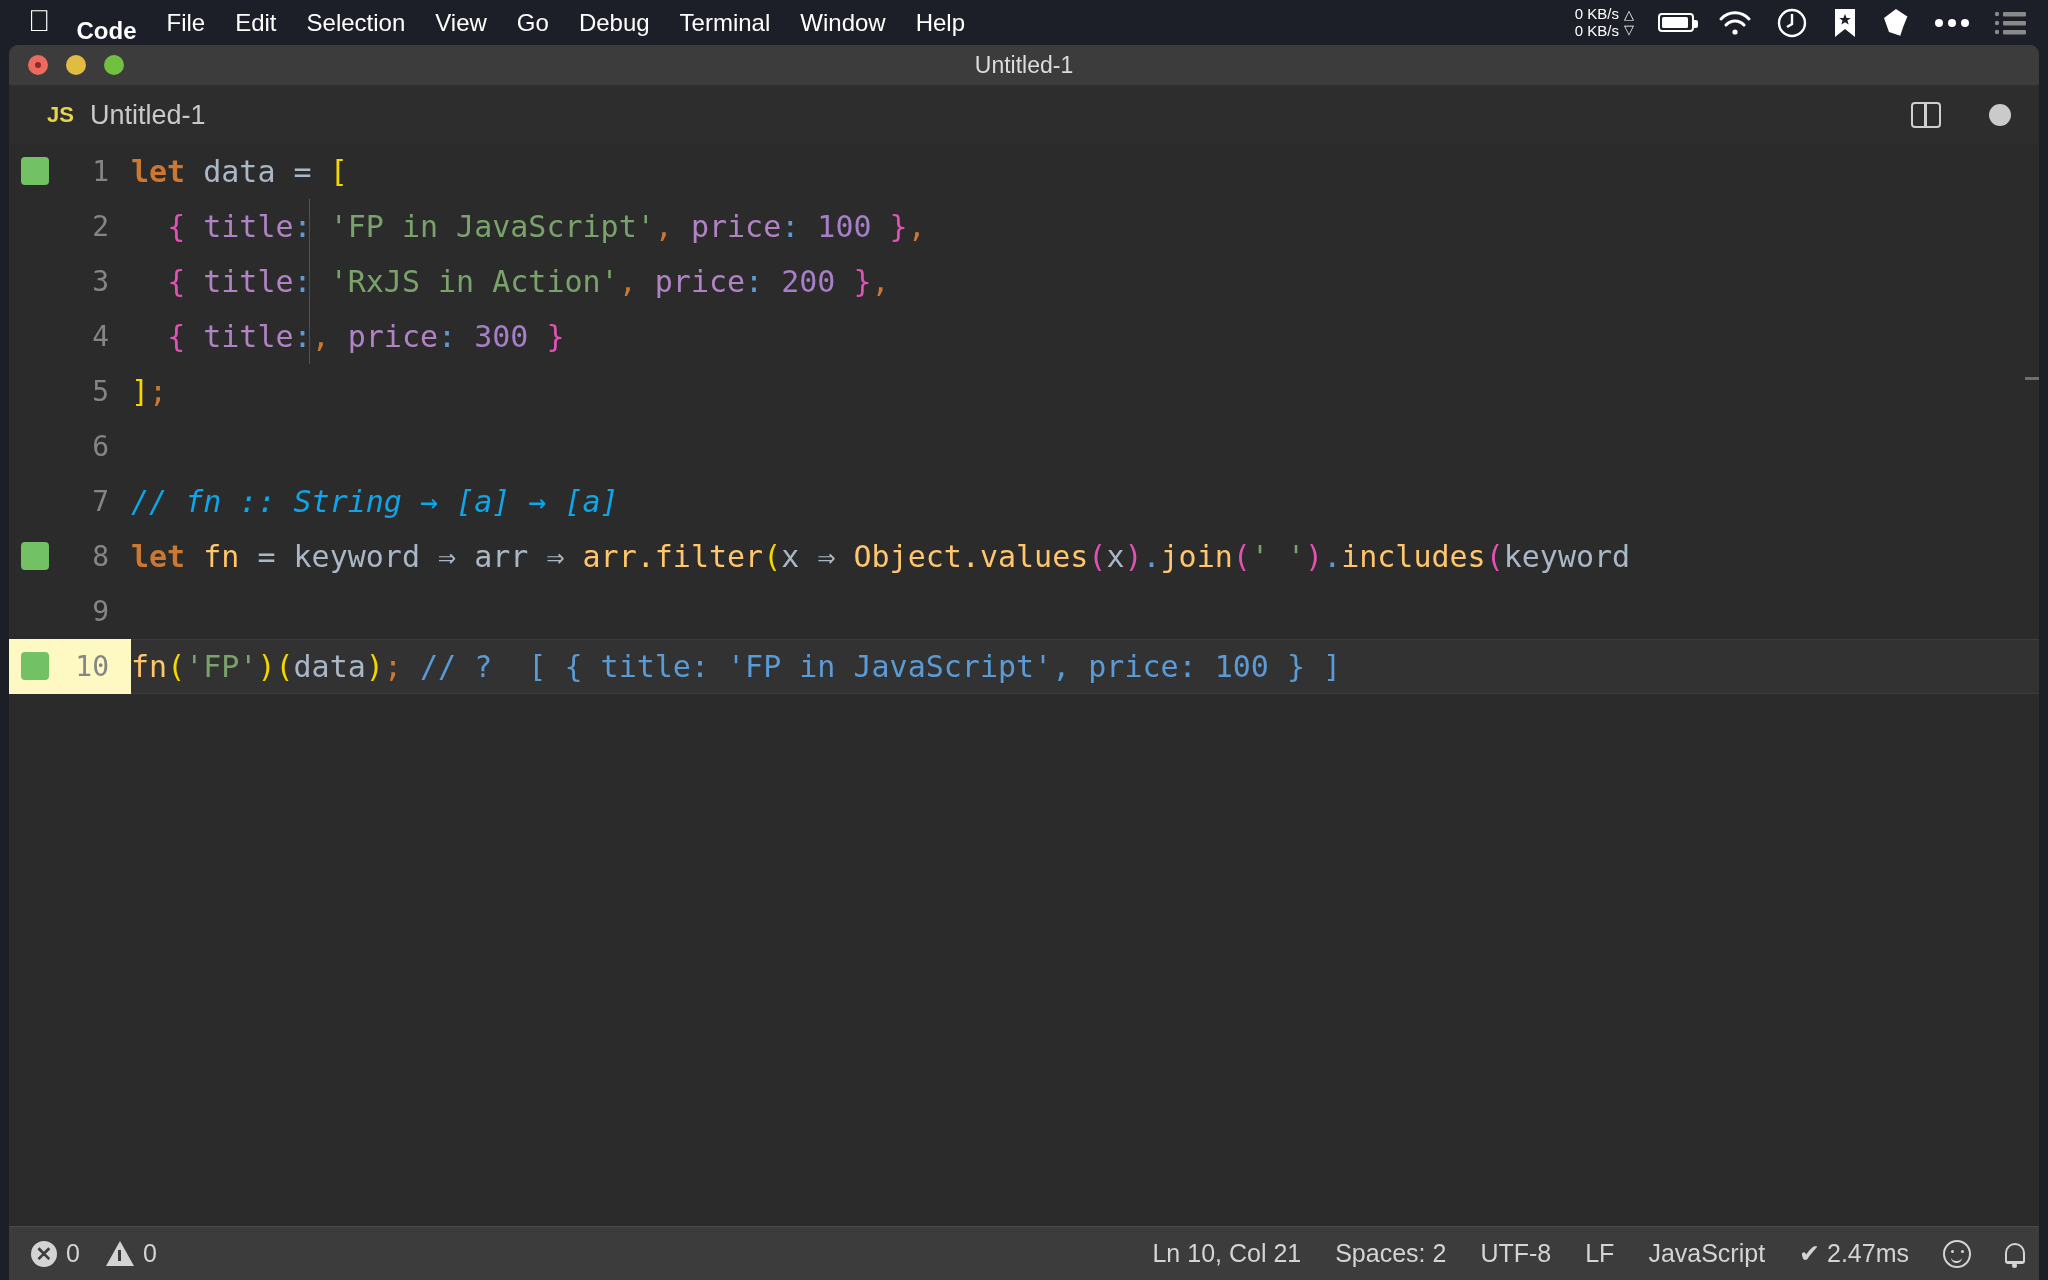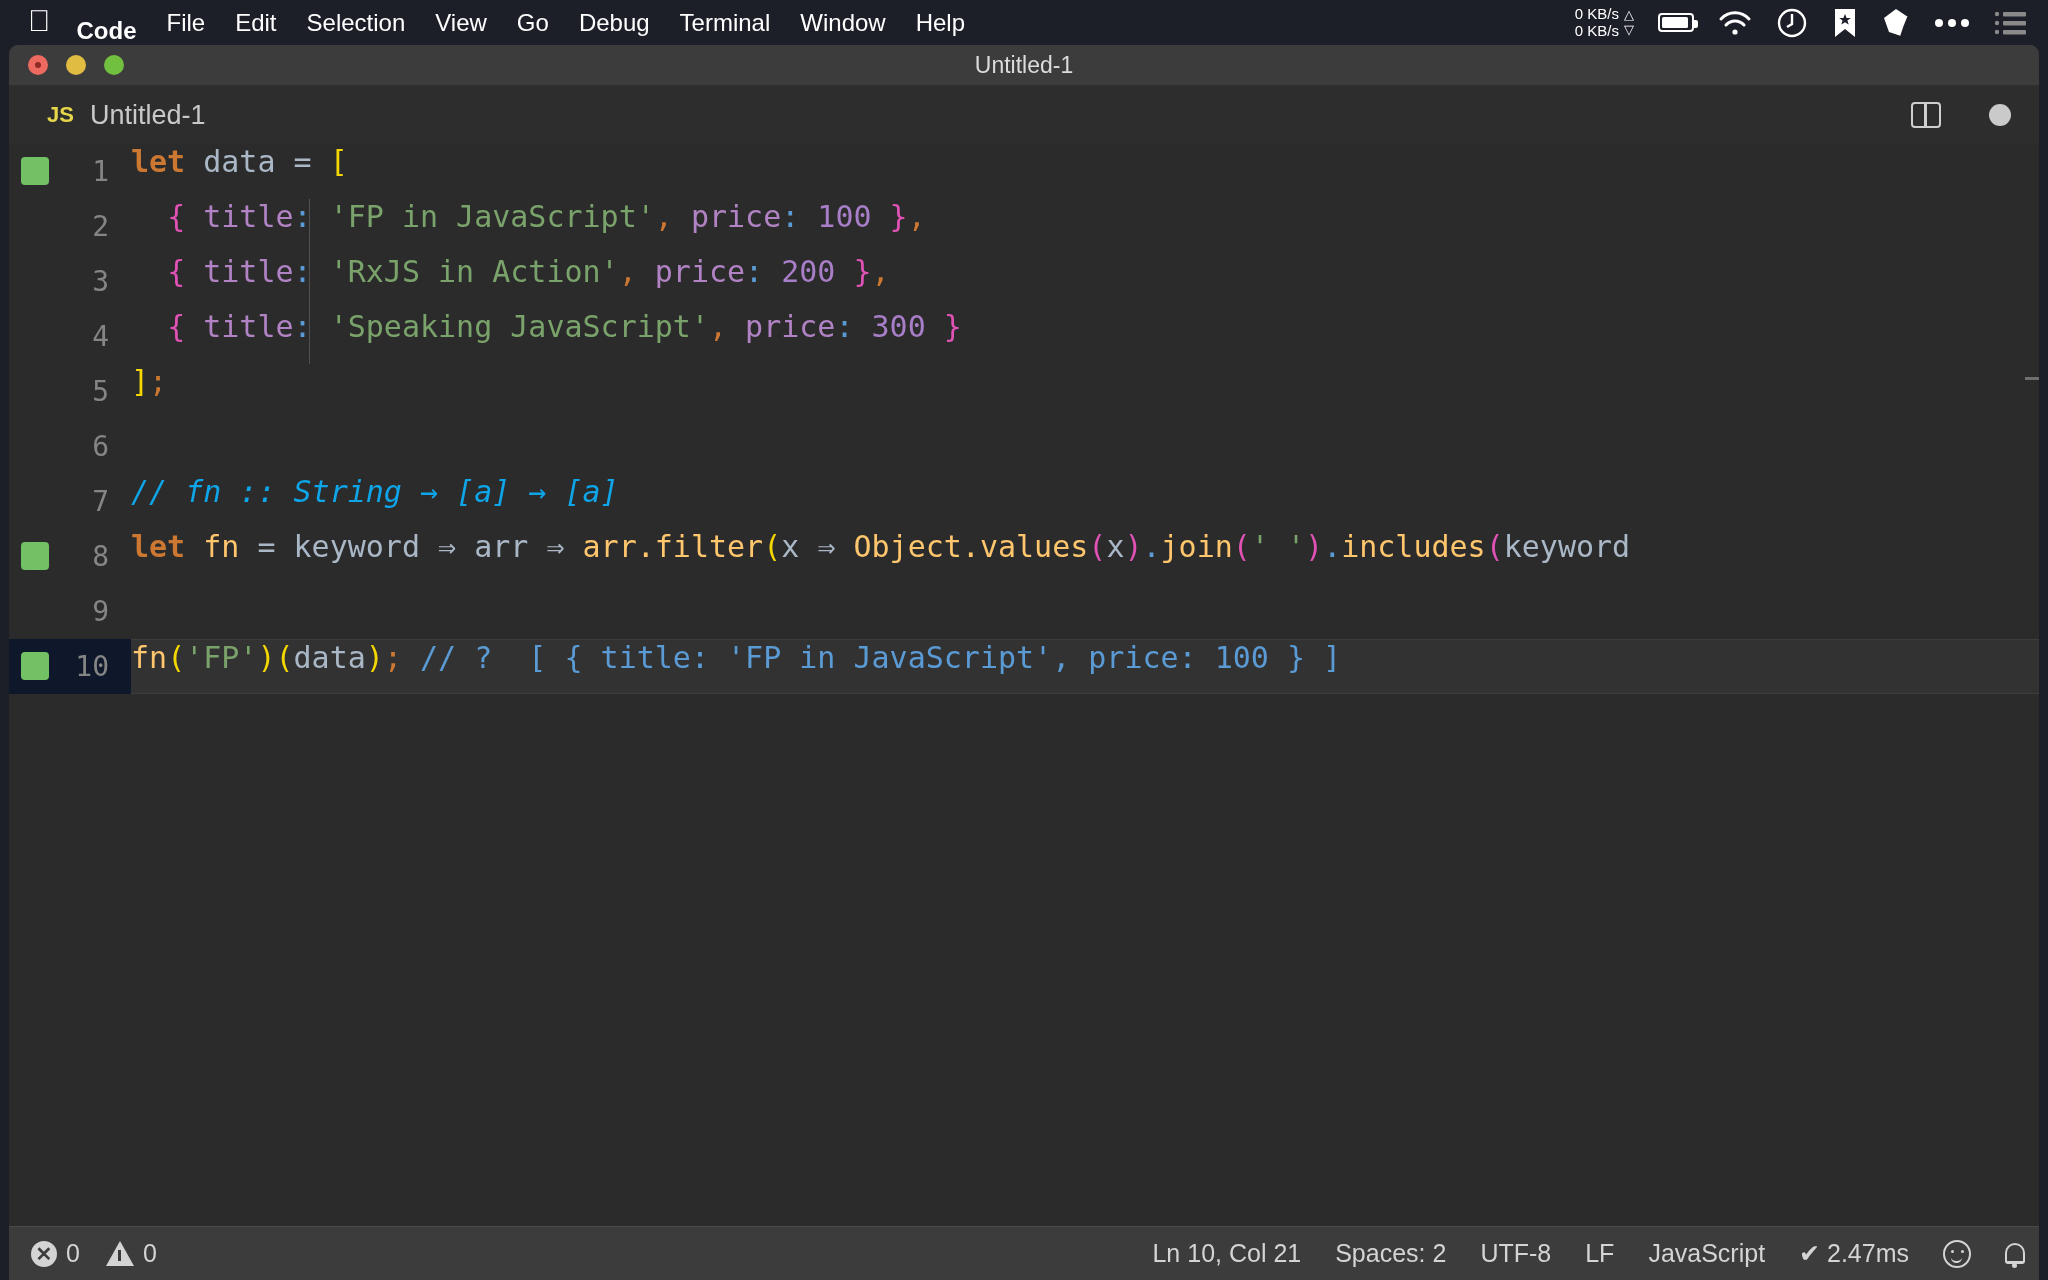--- a/index.html
+++ b/index.html
@@ -146,39 +146,39 @@
     overflow: hidden;
     font-family: "DejaVu Sans Mono", monospace;
     font-size: 30px;
   }
   .line {
     position: relative;
     height: 55px;
     display: flex; align-items: center;
     white-space: pre;
   }
-  .line.current { background: #0f172a; }
+  .line.current { background: #fef9c3; }
   .line.current .code {
     border-top: 1px solid #3d3d3d;
     border-bottom: 1px solid #3d3d3d;
   }
   .gutter-mark {
     position: absolute; left: 12px; top: 13px;
     width: 28px; height: 28px;
     background: #73c165; border-radius: 4px;
   }
   .lno {
     width: 122px; text-align: right;
     color: #858585; font-size: 28px;
     padding-right: 22px;
     flex: none;
   }
   .code {
     flex: 1; height: 100%;
-    display: flex; 
+    display: flex; align-items: center;
     padding-left: 0px;
     white-space: pre;
     position: relative;
   }
   .indentguide {
     position: absolute; left: 178px; top: 0; bottom: 0;
     width: 1px; background: #515151;
   }
   .line.current .code { background: #323232; }
 
@@ -364,21 +364,21 @@
       <div class="code"><span class="indentguide"></span><span>  </span><span class="t-br-p">{</span><span class="t-prop"> title</span><span class="t-colon">:</span><span class="t-str"> 'FP in JavaScript'</span><span class="t-punc">,</span><span class="t-prop"> price</span><span class="t-colon">:</span><span class="t-num"> 100</span><span class="t-br-p"> }</span><span class="t-punc">,</span></div>
     </div>
 
     <div class="line">
       <div class="lno">3</div>
       <div class="code"><span class="indentguide"></span><span>  </span><span class="t-br-p">{</span><span class="t-prop"> title</span><span class="t-colon">:</span><span class="t-str"> 'RxJS in Action'</span><span class="t-punc">,</span><span class="t-prop"> price</span><span class="t-colon">:</span><span class="t-num"> 200</span><span class="t-br-p"> }</span><span class="t-punc">,</span></div>
     </div>
 
     <div class="line">
       <div class="lno">4</div>
-      <div class="code"><span class="indentguide"></span><span>  </span><span class="t-br-p">{</span><span class="t-prop"> title</span><span class="t-colon">:</span><span class="t-str"> 'Speaking JavaScript'</span><span class="t-punc">,</span><span class="t-prop"> price</span><span class="t-colon">:</span><span class="t-num"> 300</span><span class="t-br-p"> }</span></div>
+      <div class="code"><span class="indentguide"></span><span>  </span><span class="t-br-p">{</span><span class="t-prop"> title</span><span class="t-colon">:</span><span class="t-punc">,</span><span class="t-prop"> price</span><span class="t-colon">:</span><span class="t-num"> 300</span><span class="t-br-p"> }</span></div>
     </div>
 
     <div class="line">
       <div class="lno">5</div>
       <div class="code"><span class="t-br-y">]</span><span class="t-punc">;</span></div>
     </div>
 
     <div class="line">
       <div class="lno">6</div>
       <div class="code"></div>

